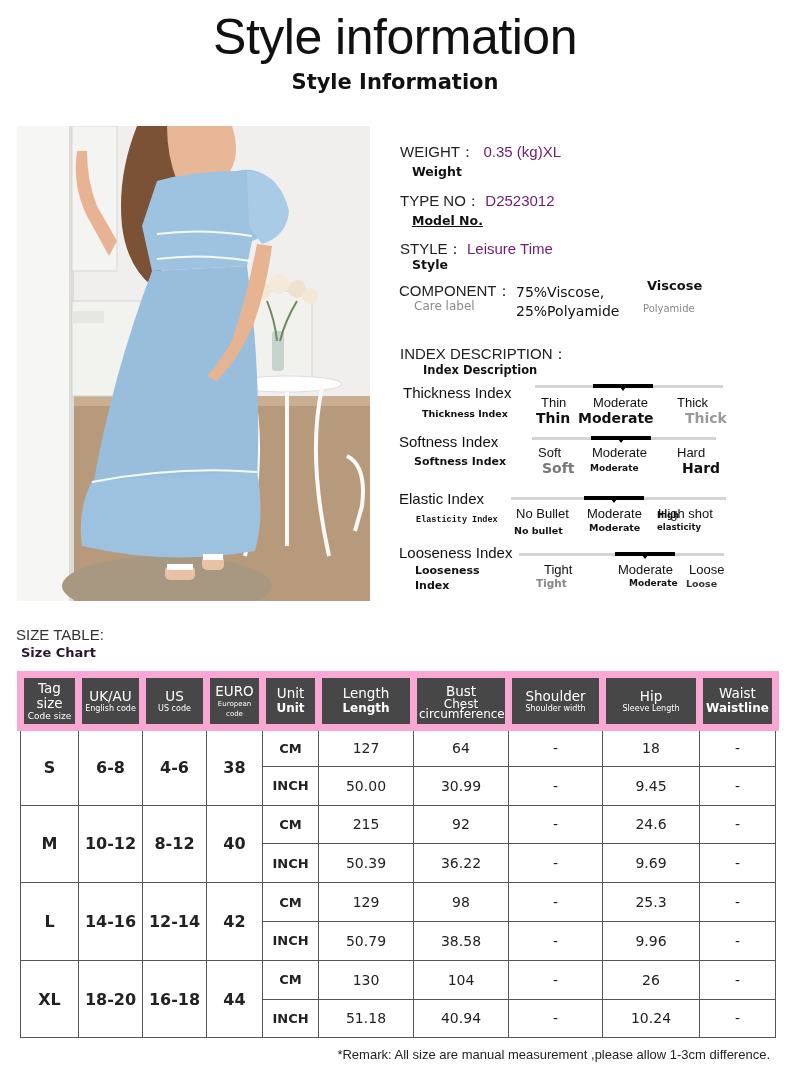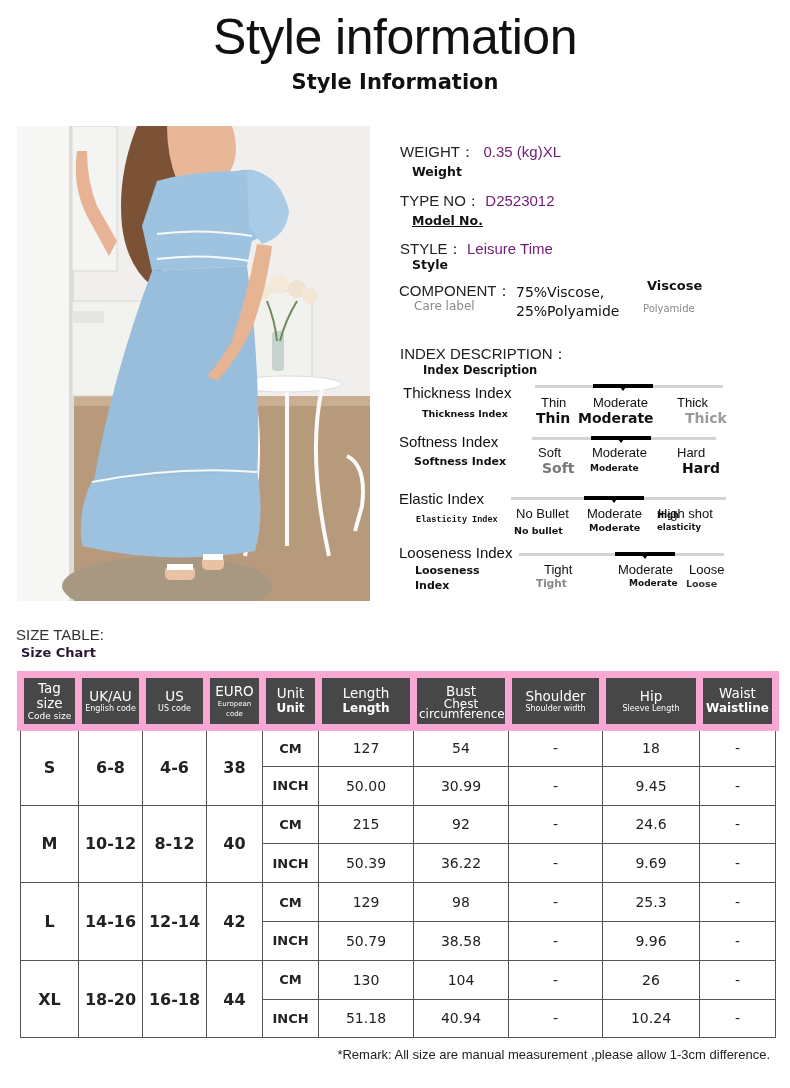--- a/index.html
+++ b/index.html
@@ -236,21 +236,21 @@
   </thead>
   <tbody>
 
     <tr>
       <td rowspan="2" class="sz">S</td>
       <td rowspan="2" class="sz">6-8</td>
       <td rowspan="2" class="sz">4-6</td>
       <td rowspan="2" class="sz">38</td>
       <td class="unit">CM</td>
       <td>127</td>
-      <td>54</td>
+      <td>64</td>
       <td>-</td>
       <td>18</td>
       <td>-</td>
     </tr>
     <tr>
       <td class="unit">INCH</td>
       <td>50.00</td>
       <td>30.99</td>
       <td>-</td>
       <td>9.45</td>

